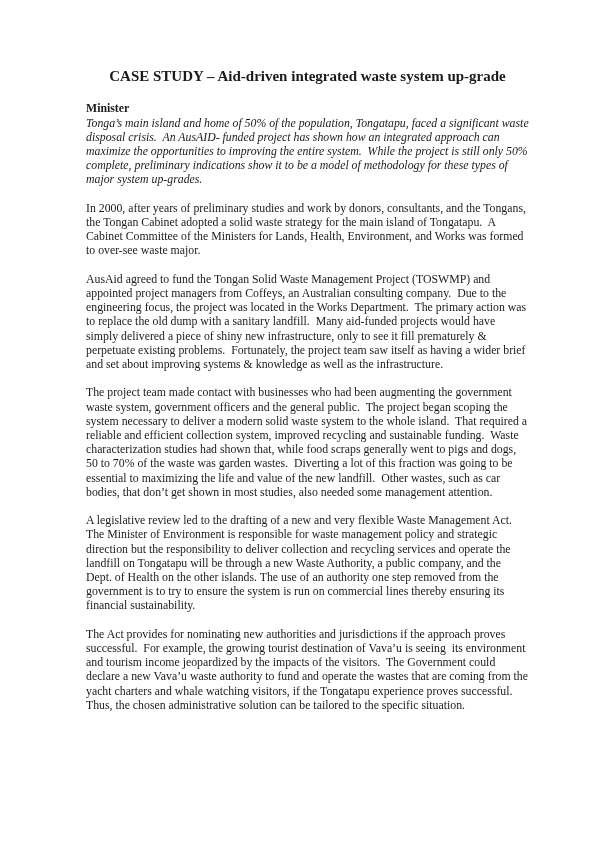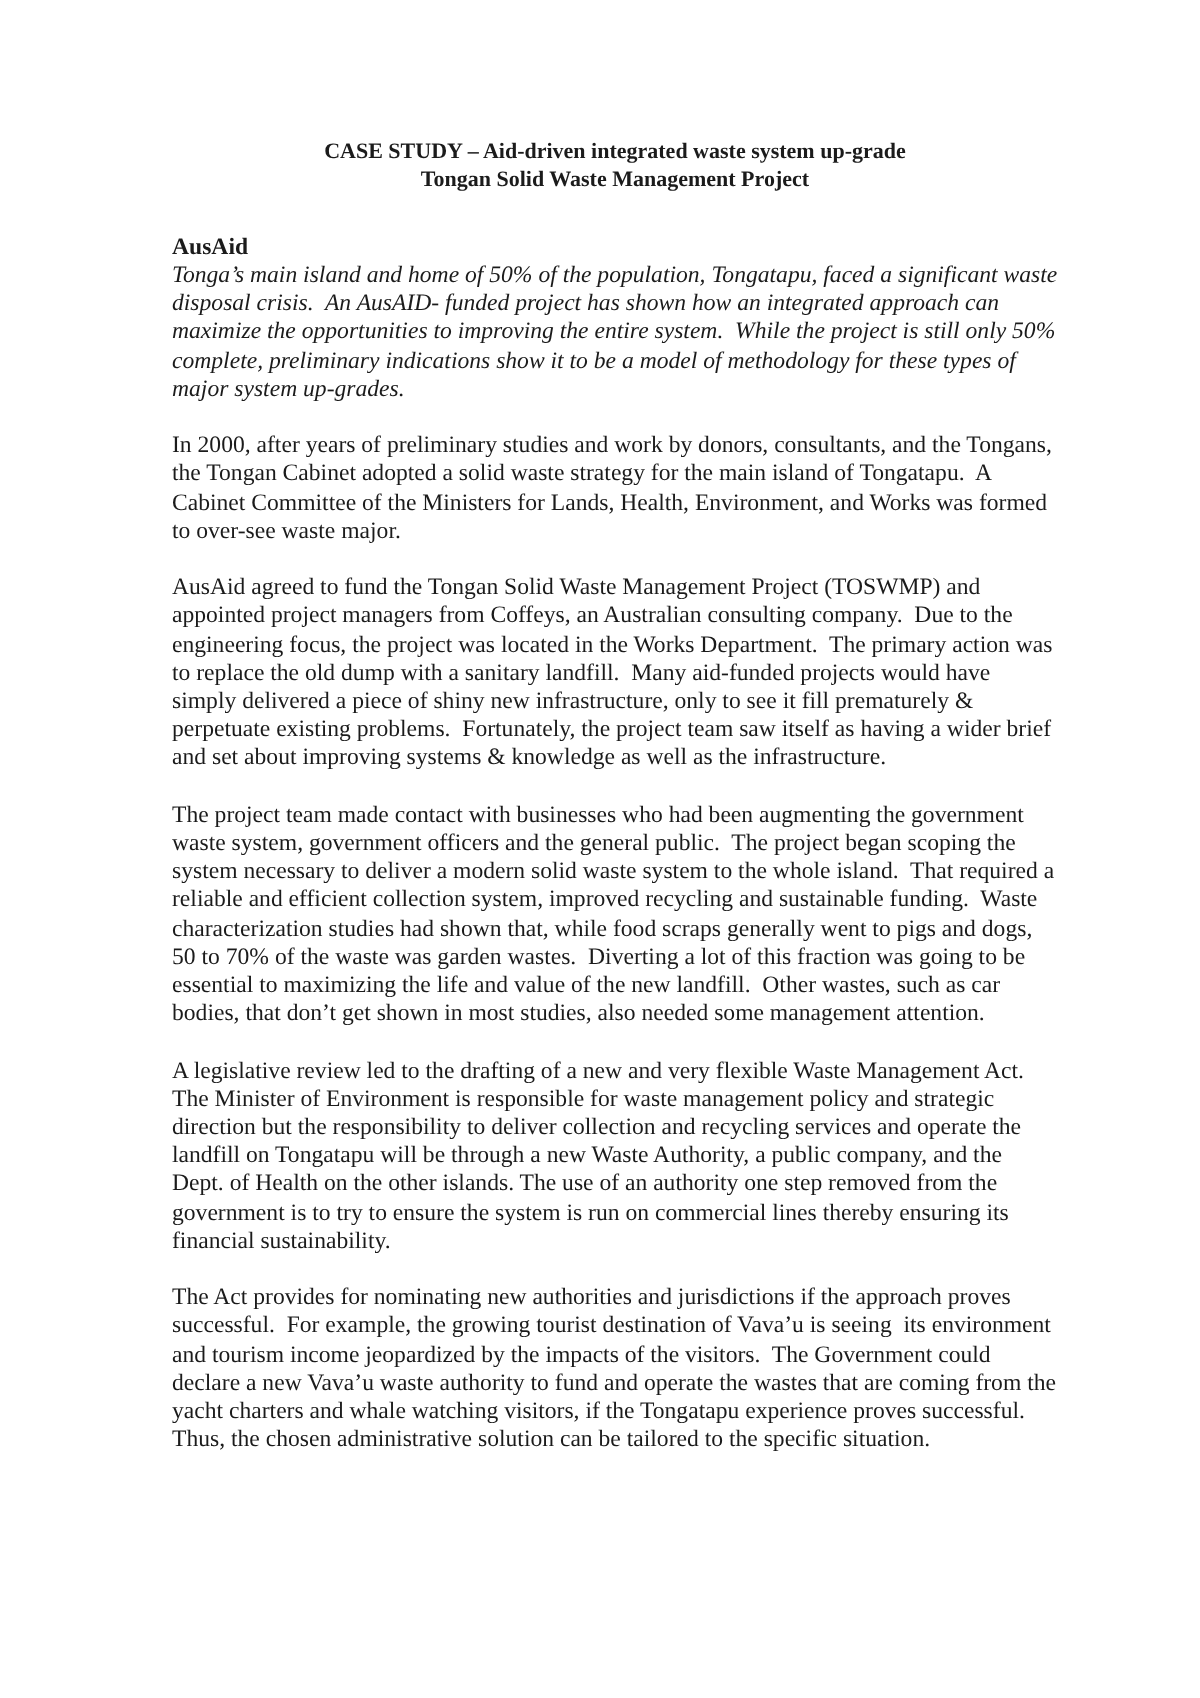--- a/index.html
+++ b/index.html
@@ -16,45 +16,44 @@
     padding: 69px 71px 0 86px;
     font-family: "Liberation Serif", serif;
     font-size: 11.8px;
     line-height: 14.2px;
     color: #1b1b1b;
     overflow: hidden;
   }
   .title-block {
     text-align: center;
     font-weight: bold;
-    font-size: 11px;
+    font-size: 15px;
     line-height: 14.4px;
     margin: 0 0 18px 0;
   }
   .heading {
     font-weight: bold;
   }
   .page p {
     margin: 0 0 14.2px 0;
     white-space: pre-wrap;
   }
   .summary {
     font-style: italic;
   }
 </style>
 </head>
 <body>
 
 <div class="page">
   <header class="title-block">
     <div class="title-line">CASE STUDY – Aid-driven integrated waste system up-grade</div>
-    <div class="title-line">Tongan Solid Waste Management Project</div>
   </header>
 
-  <div class="heading">AusAid</div>
+  <div class="heading">Minister</div>
   <p class="summary">Tonga’s main island and home of 50% of the population, Tongatapu, faced a significant waste disposal crisis.  An AusAID- funded project has shown how an integrated approach can maximize the opportunities to improving the entire system.  While the project is still only 50% complete, preliminary indications show it to be a model of methodology for these types of major system up-grades.</p>
 
   <p class="body-para">In 2000, after years of preliminary studies and work by donors, consultants, and the Tongans, the Tongan Cabinet adopted a solid waste strategy for the main island of Tongatapu.  A Cabinet Committee of the Ministers for Lands, Health, Environment, and Works was formed to over-see waste major.</p>
   <p class="body-para">AusAid agreed to fund the Tongan Solid Waste Management Project (TOSWMP) and appointed project managers from Coffeys, an Australian consulting company.  Due to the engineering focus, the project was located in the Works Department.  The primary action was to replace the old dump with a sanitary landfill.  Many aid-funded projects would have simply delivered a piece of shiny new infrastructure, only to see it fill prematurely &amp; perpetuate existing problems.  Fortunately, the project team saw itself as having a wider brief and set about improving systems &amp; knowledge as well as the infrastructure.</p>
   <p class="body-para">The project team made contact with businesses who had been augmenting the government waste system, government officers and the general public.  The project began scoping the system necessary to deliver a modern solid waste system to the whole island.  That required a reliable and efficient collection system, improved recycling and sustainable funding.  Waste characterization studies had shown that, while food scraps generally went to pigs and dogs, 50 to 70% of the waste was garden wastes.  Diverting a lot of this fraction was going to be essential to maximizing the life and value of the new landfill.  Other wastes, such as car bodies, that don’t get shown in most studies, also needed some management attention.</p>
   <p class="body-para">A legislative review led to the drafting of a new and very flexible Waste Management Act.  The Minister of Environment is responsible for waste management policy and strategic direction but the responsibility to deliver collection and recycling services and operate the landfill on Tongatapu will be through a new Waste Authority, a public company, and the Dept. of Health on the other islands. The use of an authority one step removed from the government is to try to ensure the system is run on commercial lines thereby ensuring its financial sustainability.</p>
   <p class="body-para">The Act provides for nominating new authorities and jurisdictions if the approach proves successful.  For example, the growing tourist destination of Vava’u is seeing  its environment and tourism income jeopardized by the impacts of the visitors.  The Government could declare a new Vava’u waste authority to fund and operate the wastes that are coming from the yacht charters and whale watching visitors, if the Tongatapu experience proves successful.  Thus, the chosen administrative solution can be tailored to the specific situation.</p>
 </div>
 
 </body></html>

